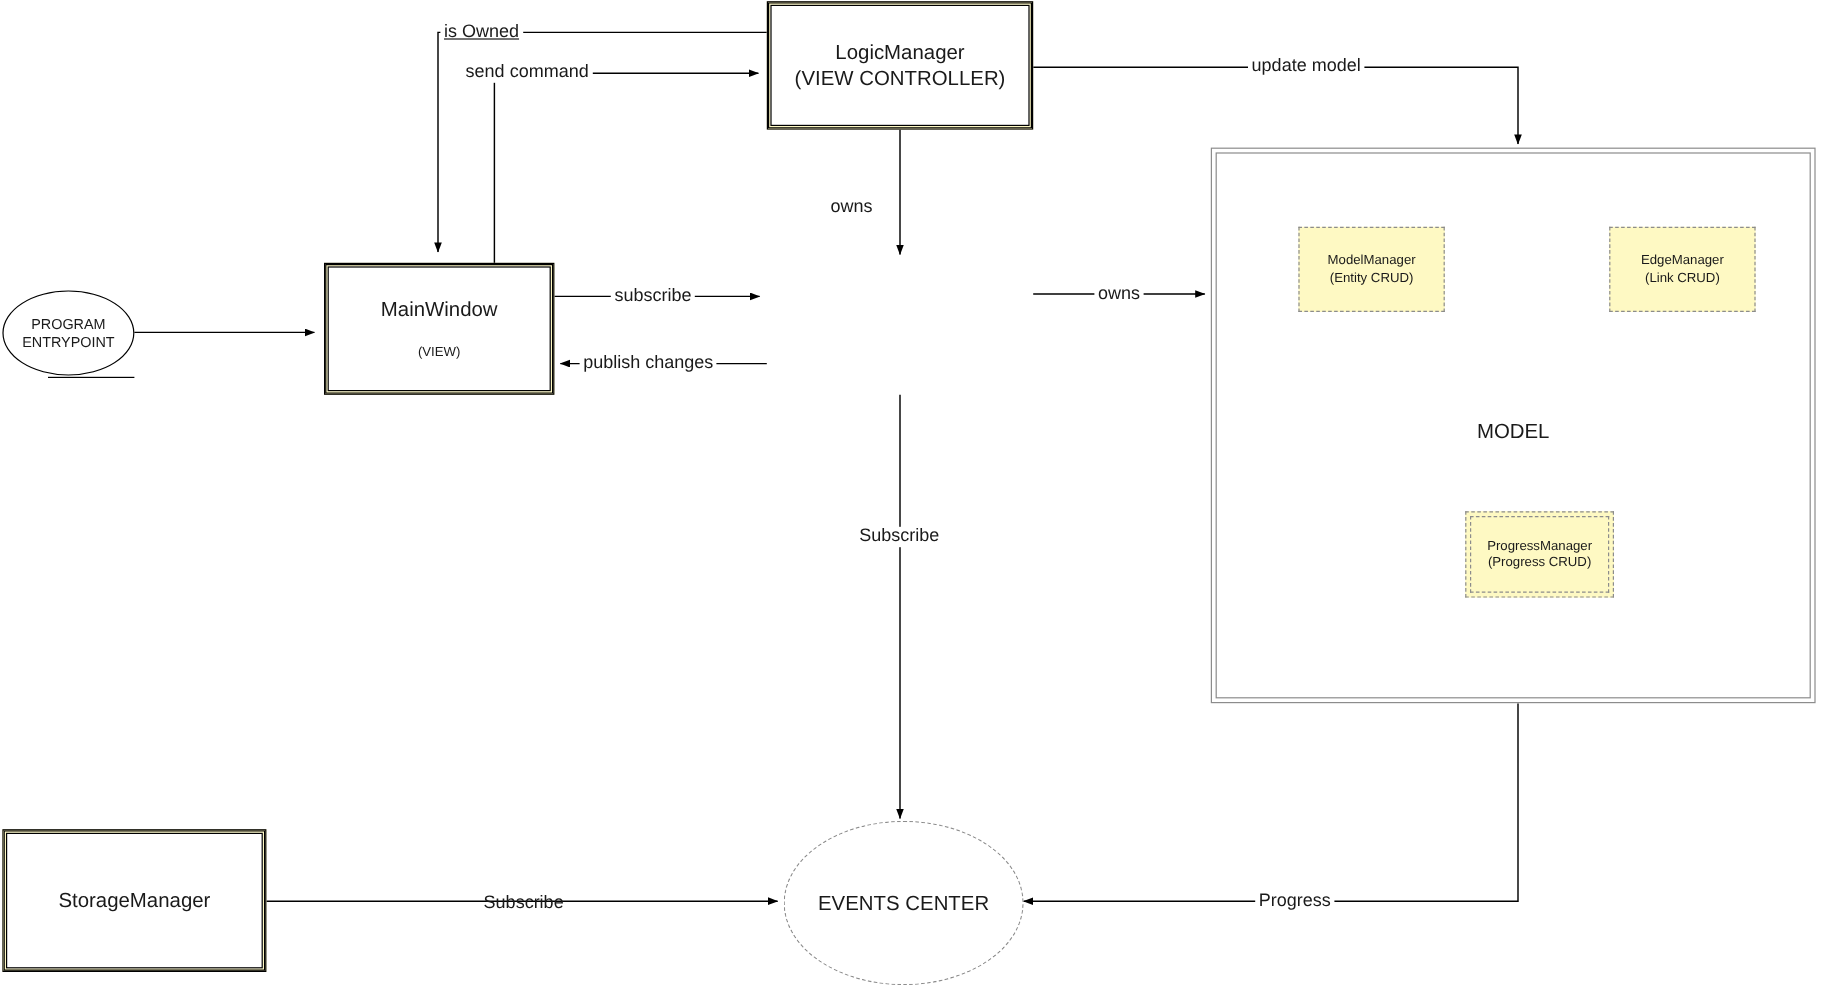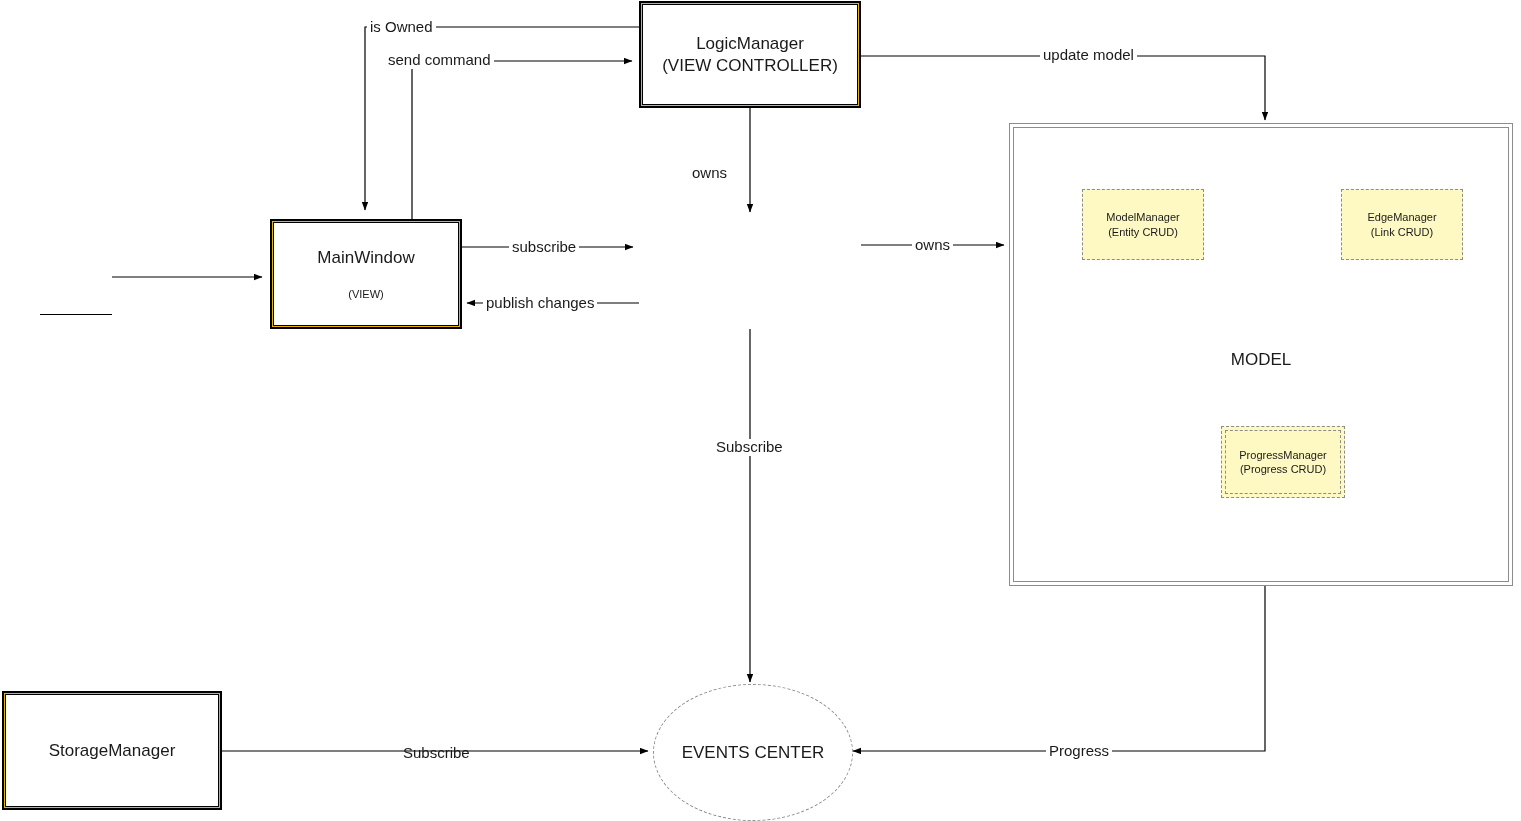--- a/index.html
+++ b/index.html
@@ -27,21 +27,21 @@
     pointer-events: none;
   }
   .node {
     position: absolute;
     box-sizing: border-box;
     display: flex;
     flex-direction: column;
     align-items: center;
     justify-content: center;
     text-align: center;
-    background: #eab308;
+    background: #fef9c3;
   }
   .box-double {
     border: 1px solid #000000;
     box-shadow: 0 0 0 1px #000000 inset;
     padding: 2px;
   }
   .box-double-inner {
     border: 1px solid #000000;
     width: 100%;
     height: 100%;
@@ -164,20 +164,24 @@
 
     <path d="M861,245 L1004,245" stroke="#000000" stroke-width="1.2" fill="none" marker-end="url(#arrow)"></path>
 
     <path d="M750,329 L750,682" stroke="#000000" stroke-width="1.2" fill="none" marker-end="url(#arrow)"></path>
 
     <path d="M222,751 L648,751" stroke="#000000" stroke-width="1.2" fill="none" marker-end="url(#arrow)"></path>
 
     <path d="M1265,586 L1265,751 L853,751" stroke="#000000" stroke-width="1.2" fill="none" marker-end="url(#arrow)"></path>
   </svg>
 
+  <div class="ellipse solid" style="left:2px; top:242px; width:110px; height:71px; font-size:12px; line-height:1.35;">
+    <span class="lbl">PROGRAM</span>
+    <span class="lbl">ENTRYPOINT</span>
+  </div>
   <div class="entry-underline" style="left:40px; top:314px; width:72px;"></div>
 
   <div class="node box-double" style="left:270px; top:219px; width:192px; height:110px;">
     <div class="box-double-inner">
       <span class="lbl" style="font-size:17px;">MainWindow</span>
       <span style="display:block;height:20px;"></span>
       <span class="lbl" style="font-size:11px;">(VIEW)</span>
     </div>
   </div>
 
@@ -217,21 +221,21 @@
       <div class="crud double" style="left:207px; top:298px; width:124px; height:72px;">
         <div class="crud-inner">
           <span>ProgressManager</span>
           <span>(Progress CRUD)</span>
         </div>
       </div>
 
     </div>
   </div>
 
-  <div class="edge-label" style="left:367px; top:19px;">is Owned</div>
+  <div class="edge-label" style="left:367px; top:19px;text-decoration:underline;">is Owned</div>
 
   <div class="edge-label" style="left:385px; top:52px;">send command</div>
 
   <div class="edge-label" style="left:1040px; top:47px;">update model</div>
 
   <div class="edge-label" style="left:689px; top:165px;">owns</div>
 
   <div class="edge-label" style="left:509px; top:239px;">subscribe</div>
 
   <div class="edge-label" style="left:483px; top:295px;">publish changes</div>

